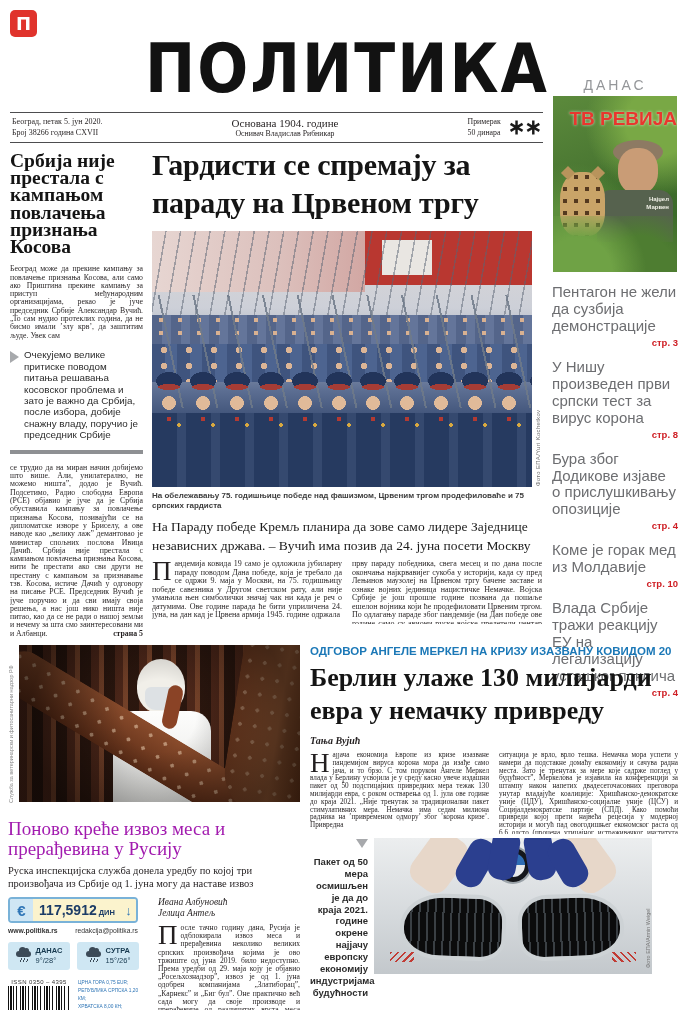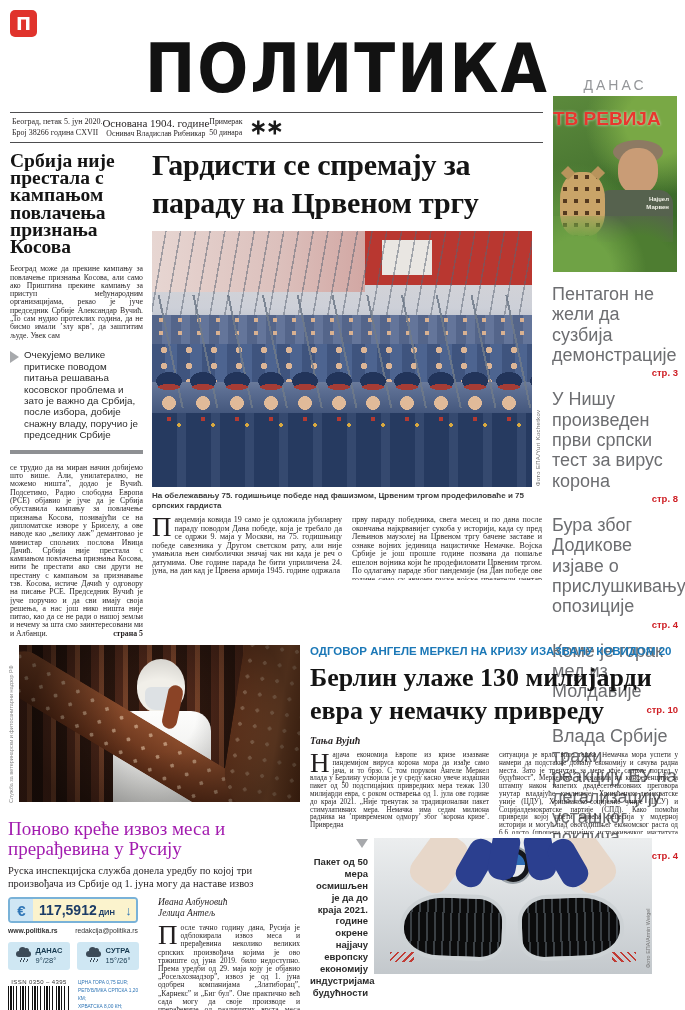--- a/index.html
+++ b/index.html
@@ -8,21 +8,21 @@
         font-family:"Liberation Serif",serif;color:#231f20;overflow:hidden}
 
   
   .p-badge{position:absolute;left:10px;top:10px;width:27px;height:27px;background:#e0332c;
            border-radius:5px;color:#fff;font:bold 18px/27px "DejaVu Sans",sans-serif;text-align:center}
   .logo{position:absolute;left:145px;top:16px;width:400px;text-align:center;
         font-family:"DejaVu Sans",sans-serif;font-weight:bold;font-size:60px;line-height:94px;
         letter-spacing:2px;color:#121212;text-transform:uppercase;transform:scaleY(1.12);transform-origin:top center}
   .dateline{position:absolute;left:10px;top:112px;width:533px;height:31px;
             border-top:1px solid #4d4d4f;border-bottom:1px solid #4d4d4f;
-            display:flex;align-items:center;justify-content:flex-start;padding:2px 2px}
+            display:flex;align-items:center;justify-content:space-between;padding:2px 2px}
   .dl-left{font-size:8px;line-height:1.35}
   .dl-center{text-align:center}
   .founded{font-size:11px}
   .founder{font-size:7.8px}
   .dl-right{display:flex;align-items:center;gap:7px}
   .copy{font-size:7.8px;line-height:1.35}
   .stars{font-size:21px;font-weight:bold;letter-spacing:-1px;color:#1a1a1a}
 
   
   .danas{position:absolute;left:552px;top:77px;width:126px;text-align:center;
@@ -34,30 +34,30 @@
                        linear-gradient(160deg,#5c8a3c,#2f5a23)}
   .tvc-hair{position:absolute;right:14px;top:44px;width:50px;height:24px;background:#8d7a63;border-radius:50%}
   .tvc-face{position:absolute;right:19px;top:52px;width:40px;height:46px;background:#c99c76;border-radius:45%}
   .tvc-shirt{position:absolute;right:4px;top:94px;width:76px;height:52px;background:#56624e;border-radius:14px 14px 0 0}
   .tvc-cat{position:absolute;left:7px;top:76px;width:45px;height:64px;border-radius:42% 42% 36% 36%;
            background:radial-gradient(circle 2.5px at 5px 5px,#54391f 98%,transparent) 0 0/11px 12px repeat,#c9a468}
   .tvc-ear{position:absolute;width:10px;height:10px;background:#b8945c;transform:rotate(45deg)}
   .tvc-foliage{position:absolute;left:0;bottom:0;width:100%;height:32%;
                background:radial-gradient(circle at 20% 100%,#6fa245 0 30%,transparent 60%),
                           radial-gradient(circle at 70% 100%,#4e7d31 0 35%,transparent 65%)}
-  .tv-title{position:absolute;top:12px;left:0;right:0;text-align:left;
+  .tv-title{position:absolute;top:12px;left:0;right:0;text-align:right;
             font-family:"Liberation Sans",sans-serif;font-weight:bold;font-size:19px;color:#e8372e;
             text-shadow:0 0 3px rgba(255,255,255,.75)}
   .tv-person-name{position:absolute;right:8px;top:100px;width:40px;text-align:right;
                   font:bold 6px/1.3 "Liberation Sans",sans-serif;color:#f2f2e8}
 
   
   .sidebar{position:absolute;left:552px;top:284px;width:126px;font-family:"Liberation Sans",sans-serif}
   .sb-item{margin-bottom:11px}
-  .sb-title{font-size:18px;line-height:1.13;color:#6d6e71}
+  .sb-title{font-size:15px;line-height:1.13;color:#6d6e71}
   .sb-page{text-align:right;font-size:9.5px;font-weight:bold;color:#cf2026;margin-top:2px}
 
   
   .kosovo{position:absolute;left:10px;top:152px;width:133px}
   .kosovo h2{font-size:19.5px;line-height:17.2px;font-weight:bold;color:#141414}
   .kosovo .lead{margin-top:10px;font-size:7.8px;line-height:8.3px;text-align:justify;height:76px;overflow:hidden}
   .pullquote{display:flex;gap:5px;margin-top:8px}
   .pq-triangle{flex:none;width:0;height:0;border-left:9px solid #a7a9ac;
                border-top:6px solid transparent;border-bottom:6px solid transparent;margin-top:2px}
   .pq-text{font-family:"Liberation Sans",sans-serif;font-weight:normal;font-size:9.8px;line-height:1.17;color:#2b2b2b}
@@ -284,20 +284,21 @@
       <div class="pp-bayonets"></div>
       <div class="pp-far"></div>
       <div class="pp-mid"></div>
       <div class="pp-rifles"></div>
       <div class="pp-front-caps"></div>
       <div class="pp-front-faces"></div>
       <div class="pp-bodies"></div>
     </div>
     <div class="parade-credit">Фото ЕПА/Yuri Kochetkov</div>
     <div class="photo-caption">На обележавању 75. годишњице победе над фашизмом, Црвеним тргом продефиловаће и 75 српских гардиста</div>
+    <div class="deck">На Параду победе Кремљ планира да зове само лидере Заједнице независних држава. – Вучић има позив да 24. јуна посети Москву</div>
     <div class="parade-cols">
       <div class="pcol">
         <span class="dropcap">П</span><span>андемија ковида 19 само је одложила јубиларну параду поводом Дана победе, која је требало да се одржи 9. маја у Москви, на 75. годишњицу победе савезника у Другом светском рату, али није умањила њен симболички значај чак ни када је реч о датумима. Ове године парада ће бити уприличена 24. јуна, на дан кад је Црвена армија 1945. године одржала</span>
       </div>
       <div class="pcol">
         <span>прву параду победника, свега месец и по дана после окончања најкрвавијег сукоба у историји, када су пред Лењинов маузолеј на Црвеном тргу бачене заставе и ознаке војних јединица нацистичке Немачке. Војска Србије је још прошле године позвана да пошаље ешелон војника који ће продефиловати Црвеним тргом. По одлагању параде због пандемије (на Дан победе ове године само су авиони руске војске прелетели центар Москве), позив српским војницима је обновљен.</span>
         
       </div>
     </div>
   </div>

